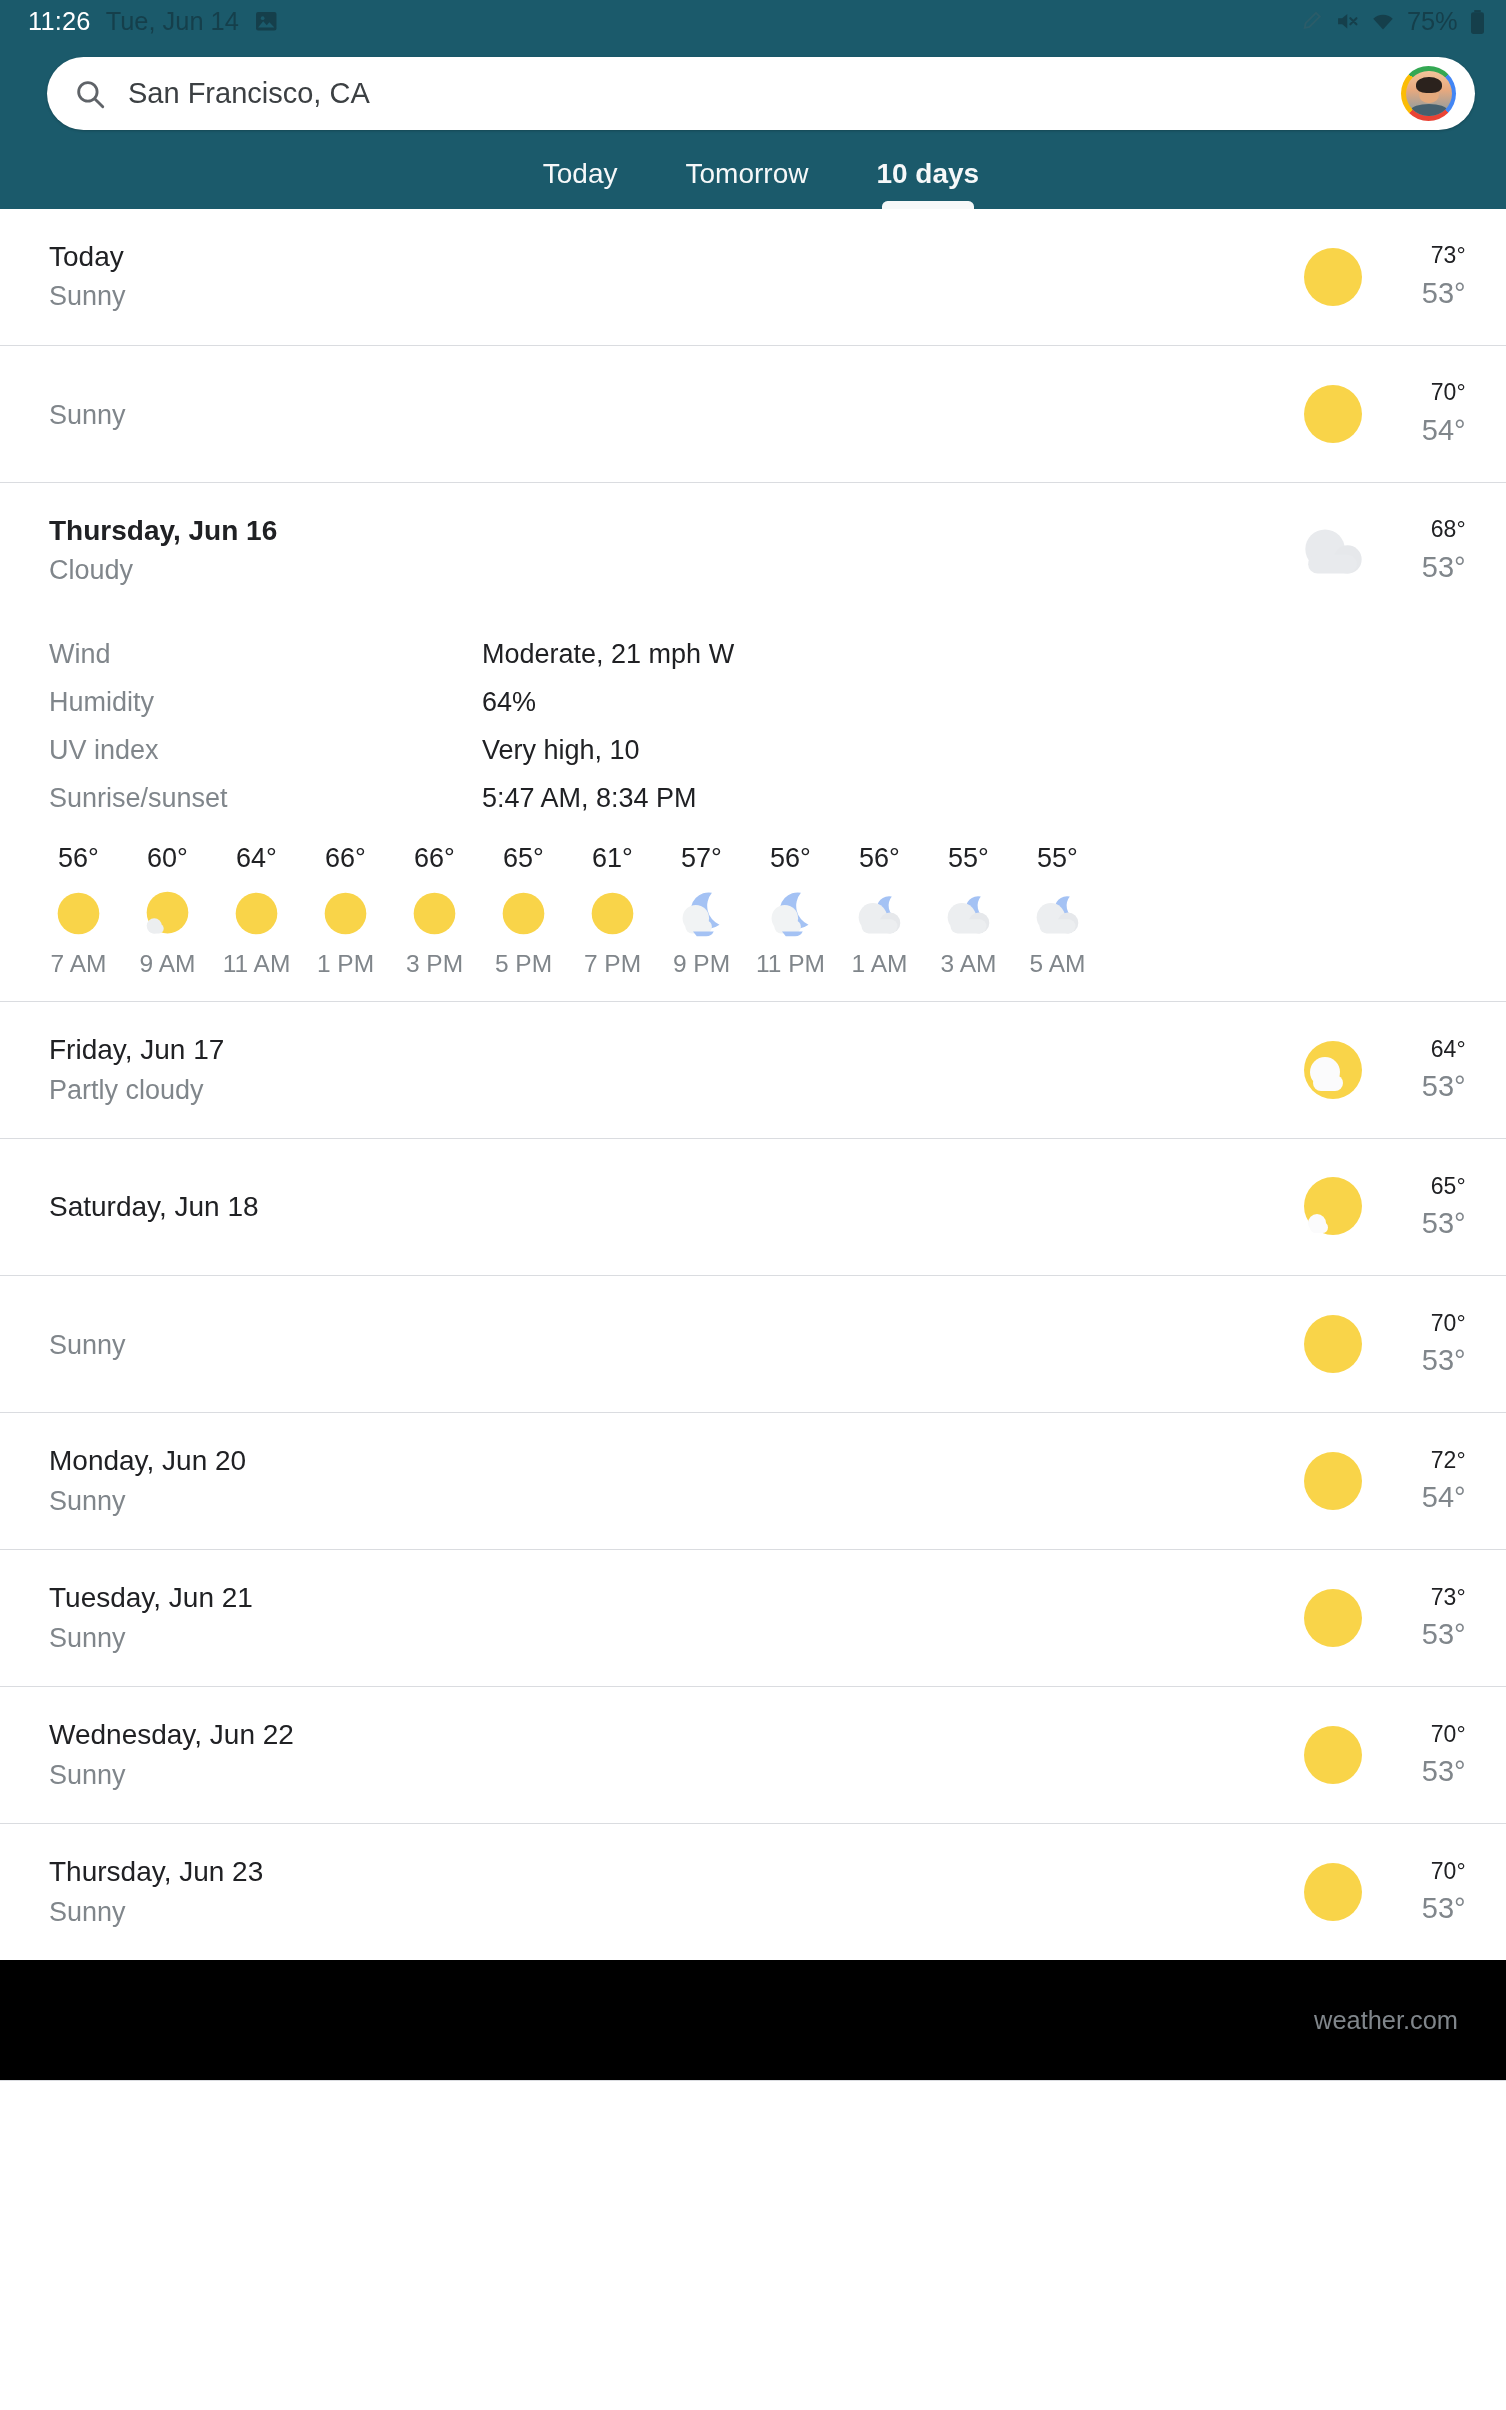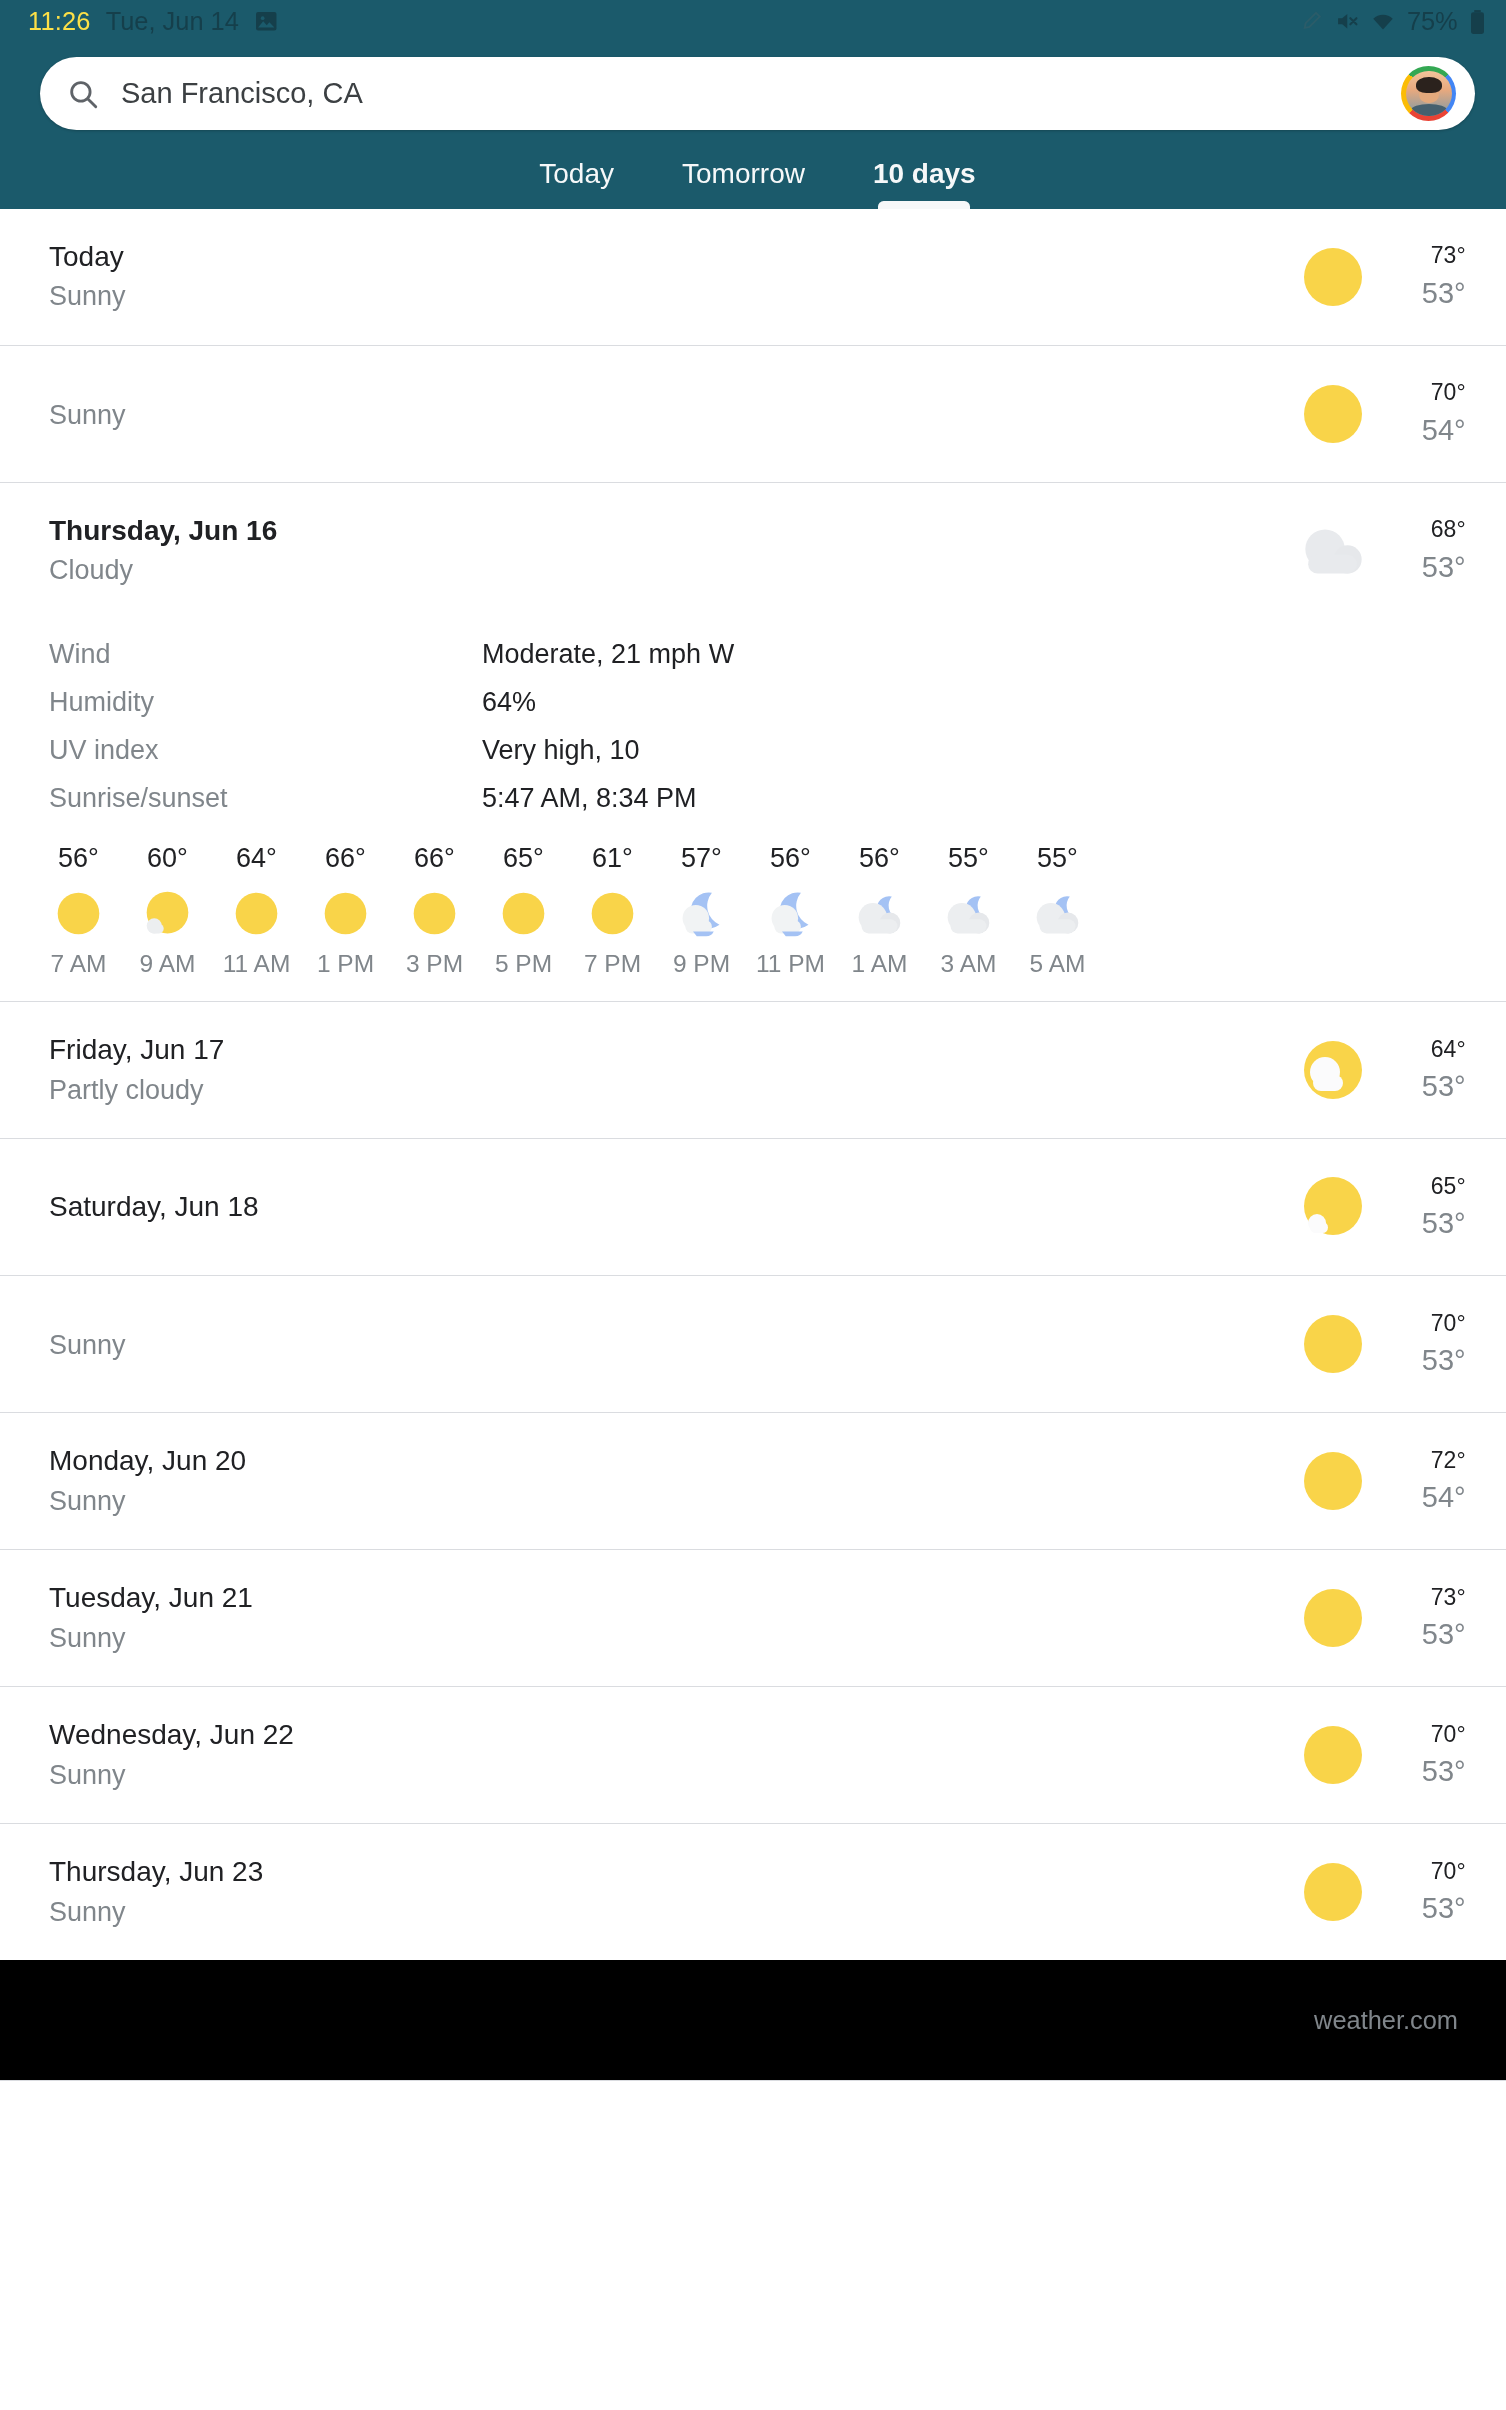--- a/index.html
+++ b/index.html
@@ -15,30 +15,30 @@
   .statusbar {
     height: 43px;
     background: #1b5a6b;
     display: flex;
     align-items: center;
     justify-content: space-between;
     padding: 0 21px 0 28px;
     color: #11343d;
   }
   .sb-left { display: flex; align-items: center; gap: 15px; }
-  .sb-time { font-size: 25.4px; font-weight: 400; letter-spacing: 0.2px; color:#fde047; }
+  .sb-time { font-size: 25.4px; font-weight: 400; letter-spacing: 0.2px; color:#ffffff; }
   .sb-date { font-size: 25.4px; font-weight: 400; color:#153f4b; }
   .sb-right { display: flex; align-items: center; gap: 11.3px; color:#153f4b; }
   .sb-batt { font-size: 25.4px; color:#153f4b; }
   .sb-ico { display: inline-flex; align-items: center; }
 
   
   .header {
     background: #1b5a6b;
-    padding: 0 0 0 8px;
+    padding: 0 0 0 15px;
     position: relative;
   }
   .searchwrap { padding: 14px 32px 0 32px; }
   .searchbar {
     height: 73px;
     background: #ffffff;
     border-radius: 38px;
     display: flex;
     align-items: center;
     padding: 0 13px 0 26px;

